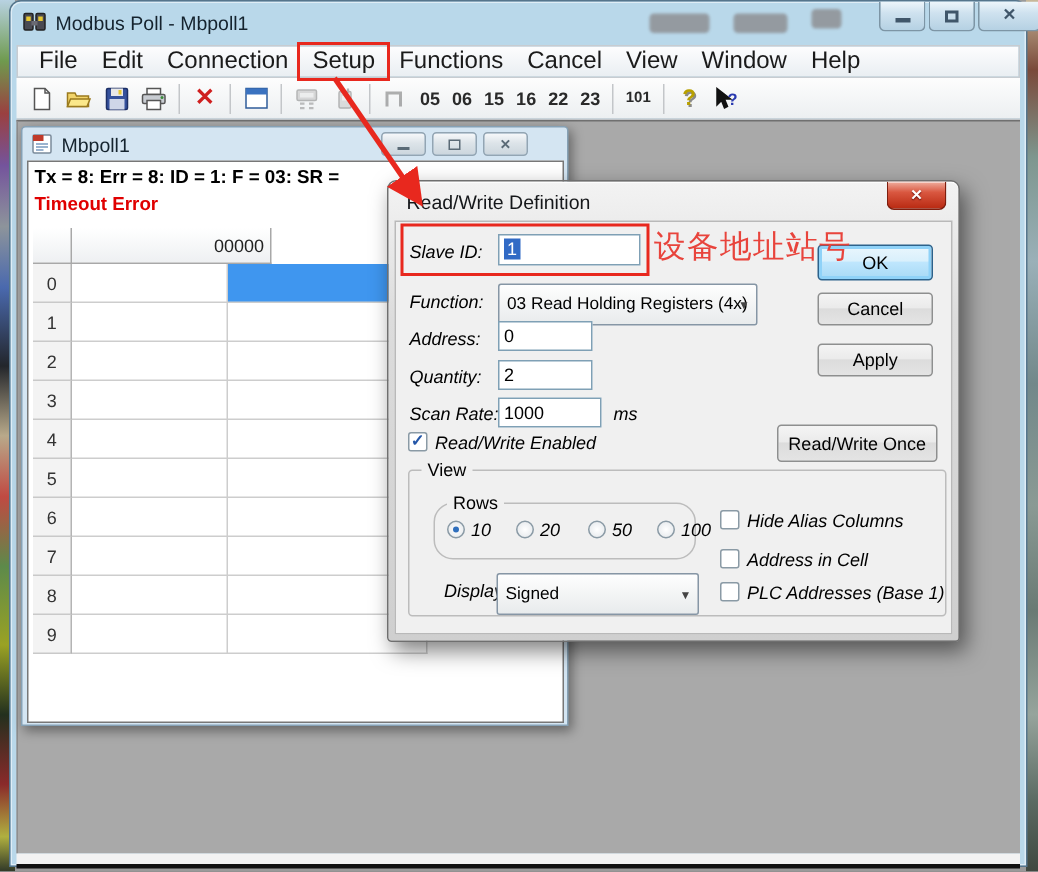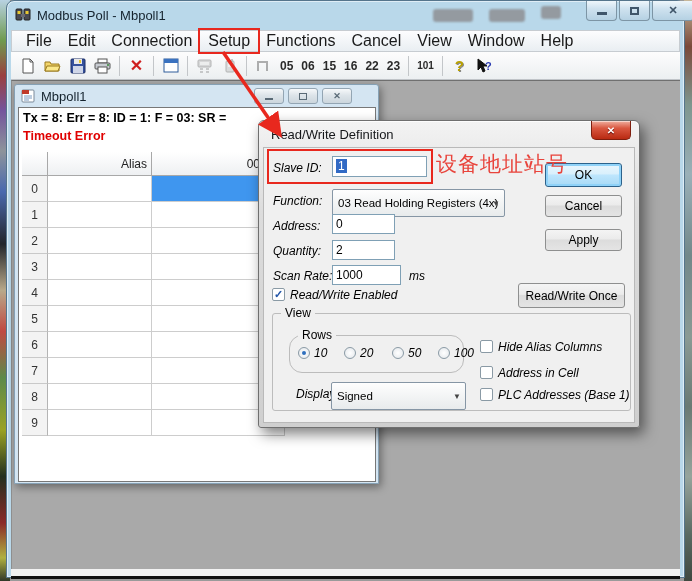--- a/index.html
+++ b/index.html
@@ -286,21 +286,20 @@
             <span class="cglyph-x">✕</span>
           </div>
       </div>
     </div>
     <div id="child-client">
       <div id="status-line">Tx = 8: Err = 8: ID = 1: F = 03: SR =</div>
       <div id="timeout-error">Timeout Error</div>
       <div id="grid">
         <div class="g-row">
           <div class="gh w-rh"></div>
-          <div class="gh w-alias">Alias</div>
           <div class="gh w-val">00000</div>
         </div>
         <div class="g-row">
           <div class="grh w-rh">0</div>
           <div class="gc w-alias"></div>
           <div class="gc w-val sel">0</div>
         </div>
         <div class="g-row">
           <div class="grh w-rh">1</div>
           <div class="gc w-alias"></div>

